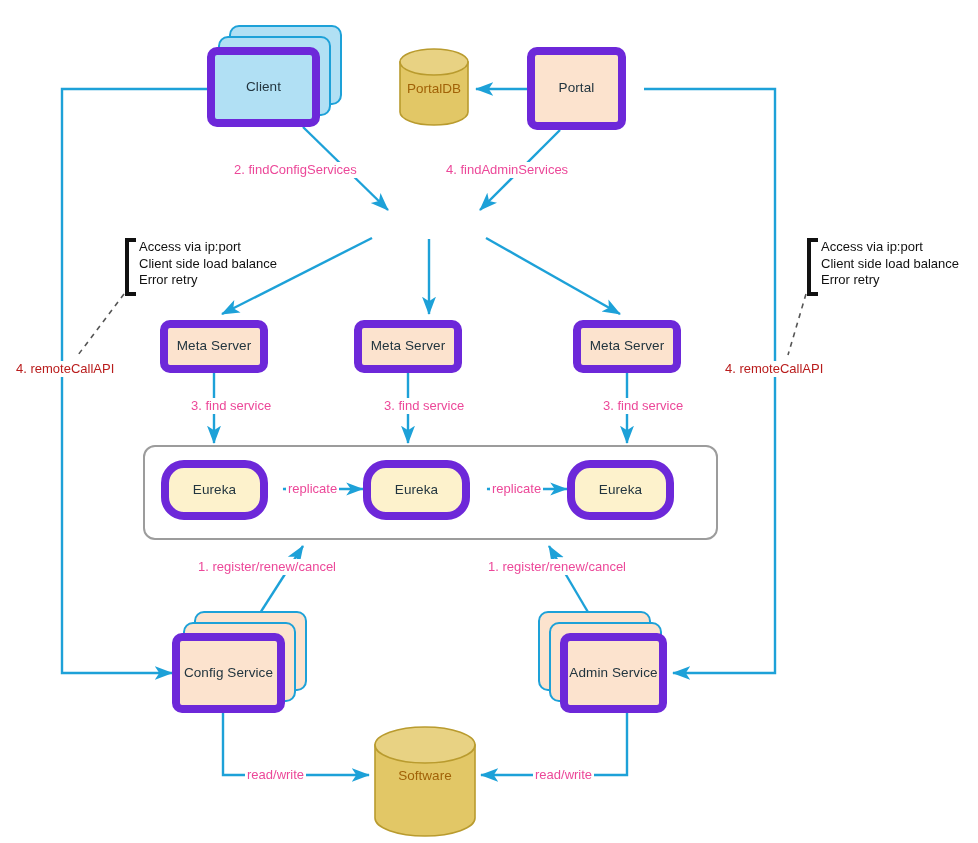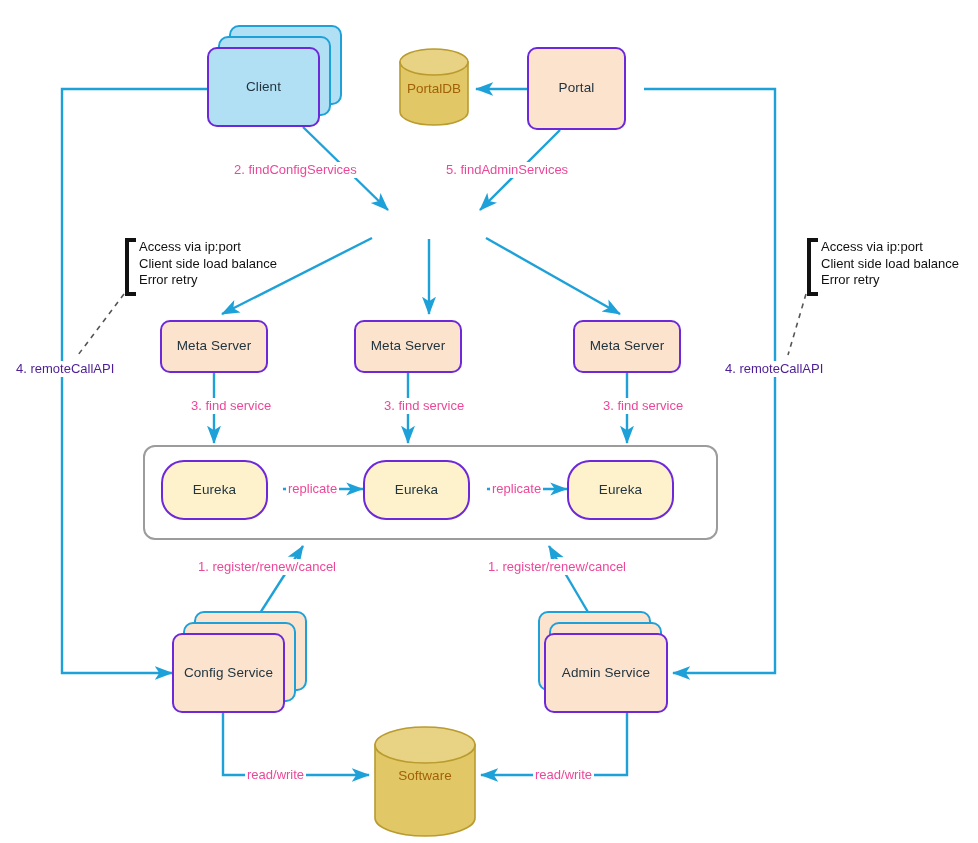--- a/index.html
+++ b/index.html
@@ -27,21 +27,21 @@
     height: 843px;
     pointer-events: none;
   }
   .node {
     position: absolute;
     box-sizing: border-box;
     display: flex;
     align-items: center;
     justify-content: center;
     text-align: center;
-    border: 2px solid #6d28d9;
+    border: 8px solid #6d28d9;
     border-radius: 10px;
     font-size: 13.5px;
     color: #22353F;
     line-height: 1.25;
     letter-spacing: 0.1px;
   }
   .node.peach { background: #FCE3CE; }
   .node.blue  { background: #B1E0F4; }
   .node.green { background: #AFD29A; }
   .node.cream { background: #FDF2CC; border-radius: 23px; }
@@ -68,21 +68,21 @@
 
   .edge-label {
     position: absolute;
     font-size: 13px;
     color: #ec4899;
     white-space: nowrap;
     background: #ffffff;
     padding: 0 2px;
     line-height: 1.2;
   }
-  .edge-label.teal { color: #4c1d95; }
+  .edge-label.teal { color: #b91c1c; }
 
   .group-box {
     position: absolute;
     box-sizing: border-box;
     border: 2px solid #9C9C9C;
     border-radius: 12px;
     background: transparent;
   }
 
   .annot {
@@ -175,21 +175,21 @@
 
   <div class="cyl" style="left:400px; top:50px; width:68px; height:73px;">
     <div class="cyl-label" style="top:31px;">PortalDB</div>
   </div>
 
   <div class="node peach" style="left:527px; top:47px; width:99px; height:83px;">
     <span>Portal</span>
   </div>
 
   <div class="edge-label" style="left:232px; top:162px;">2. findConfigServices</div>
-  <div class="edge-label" style="left:444px; top:162px;">5. findAdminServices</div>
+  <div class="edge-label" style="left:444px; top:162px;">4. findAdminServices</div>
 
 
   <div class="node peach" style="left:160px; top:320px; width:108px; height:53px;">
     <span>Meta Server</span>
   </div>
   <div class="node peach" style="left:354px; top:320px; width:108px; height:53px;">
     <span>Meta Server</span>
   </div>
   <div class="node peach" style="left:573px; top:320px; width:108px; height:53px;">
     <span>Meta Server</span>
@@ -218,21 +218,21 @@
   <div class="edge-label" style="left:486px; top:559px;">1. register/renew/cancel</div>
 
   <div class="stack-card peach" style="left:194px; top:611px; width:113px; height:80px;"></div>
   <div class="stack-card peach" style="left:183px; top:622px; width:113px; height:80px;"></div>
   <div class="node peach" style="left:172px; top:633px; width:113px; height:80px;">
     <span>Config Service</span>
   </div>
 
   <div class="stack-card peach" style="left:538px; top:611px; width:113px; height:80px;"></div>
   <div class="stack-card peach" style="left:549px; top:622px; width:113px; height:80px;"></div>
-  <div class="node peach" style="left:544px; top:633px; width:124px; height:80px;">
+  <div class="node peach" style="left:560px; top:633px; width:107px; height:80px;">
     <span>Admin Service</span>
   </div>
 
   <div class="cyl" style="left:375px; top:727px; width:100px; height:109px;">
     <div class="cyl-label" style="top:41px;">Software</div>
   </div>
 
   <div class="edge-label" style="left:245px; top:767px;">read/write</div>
   <div class="edge-label" style="left:533px; top:767px;">read/write</div>
 

